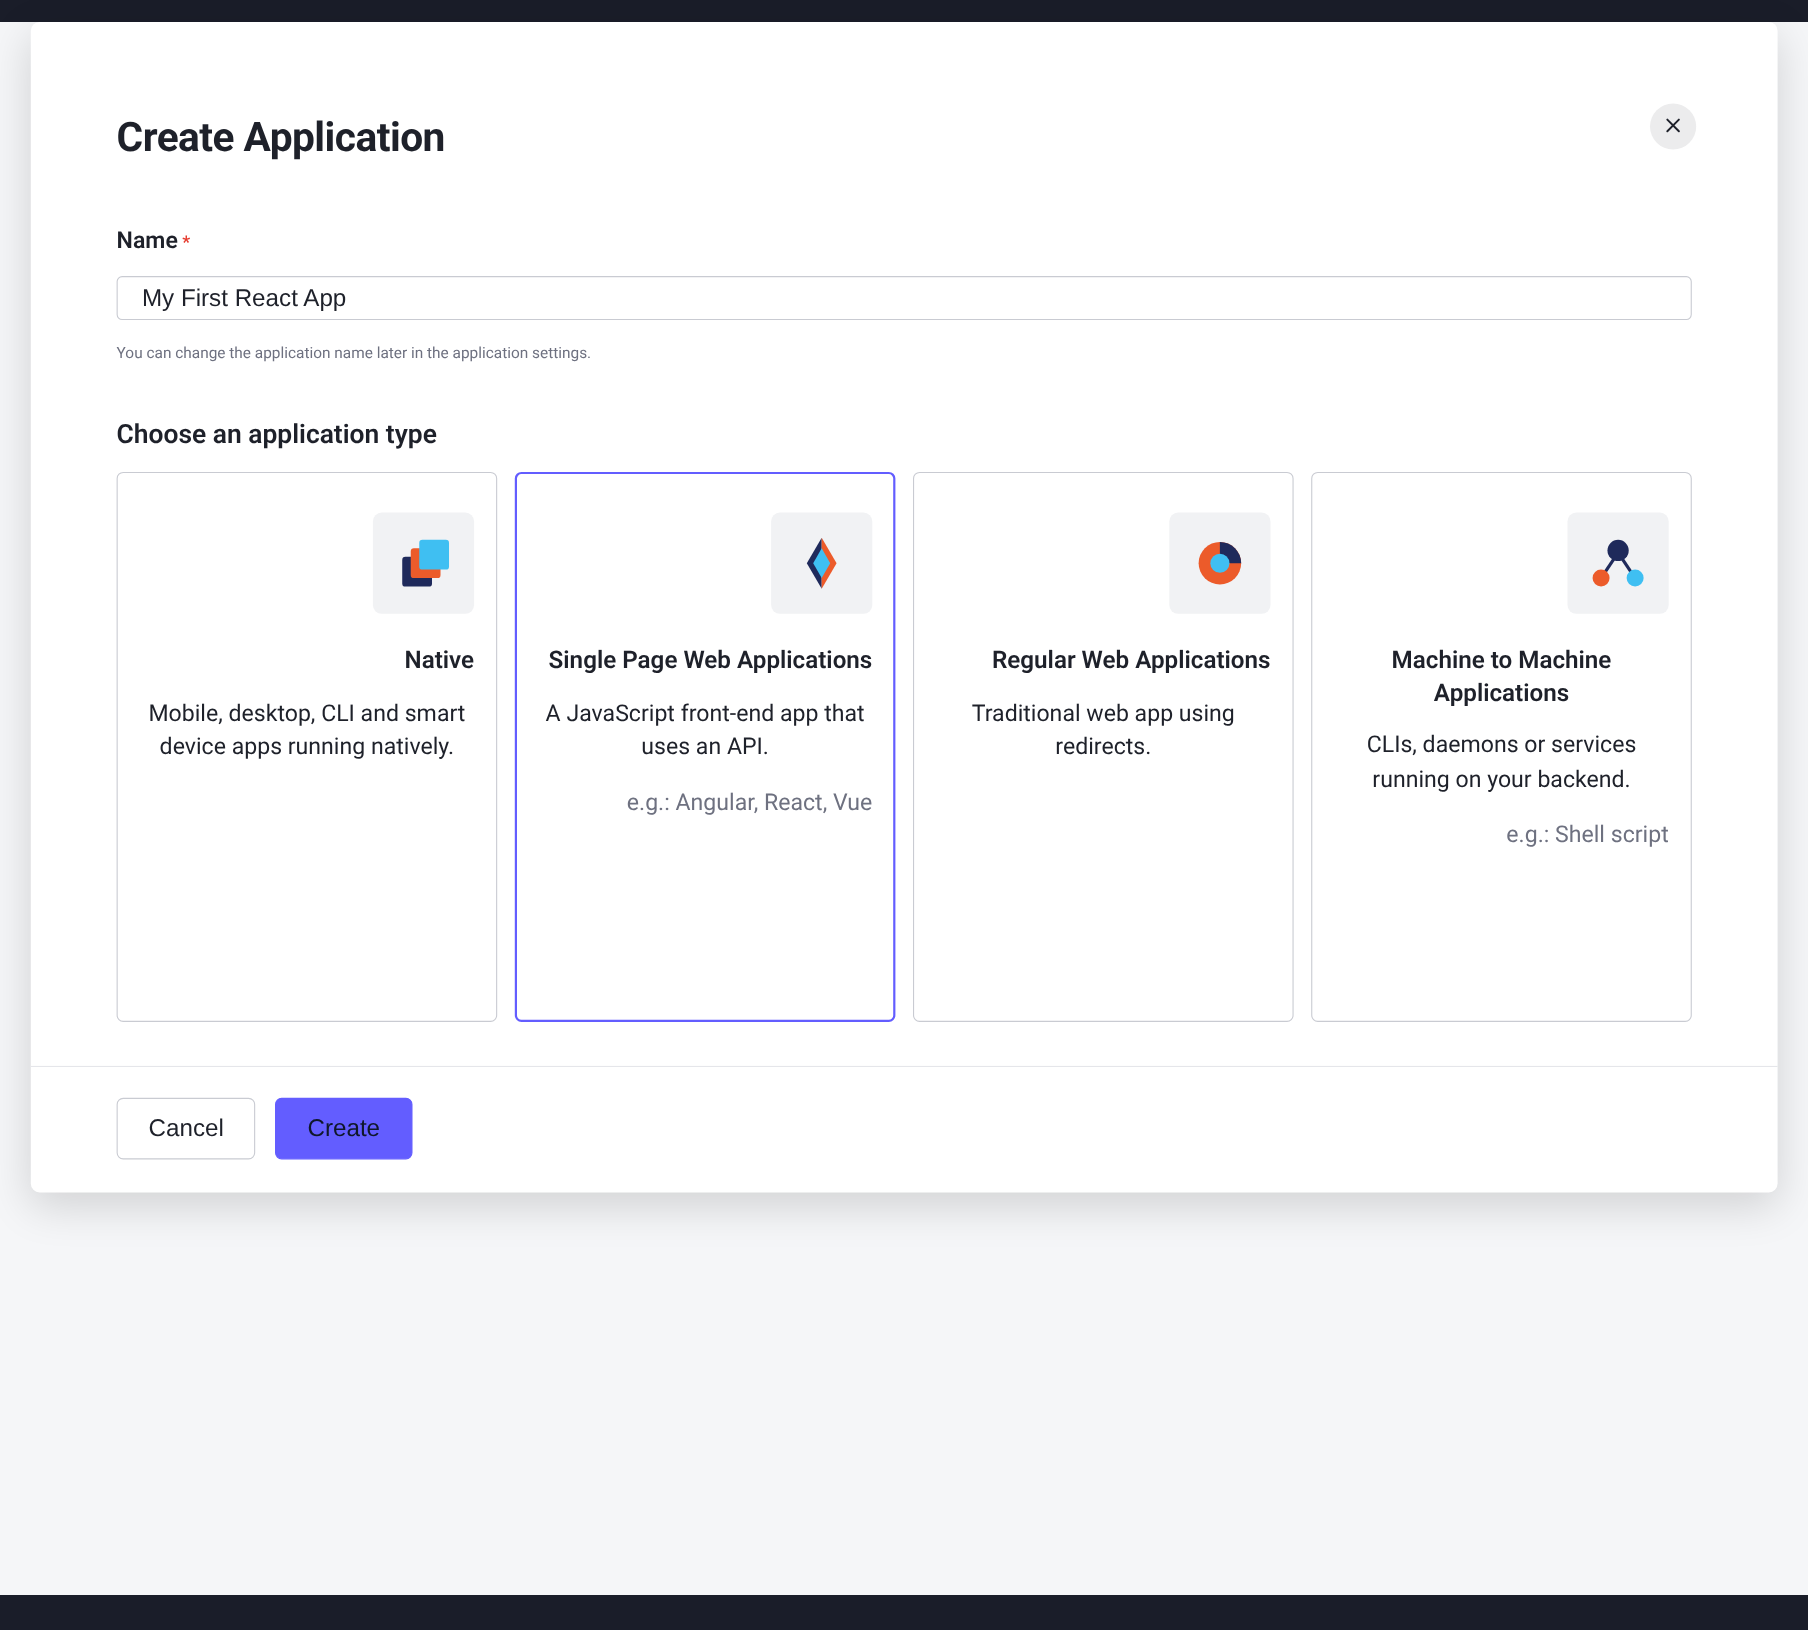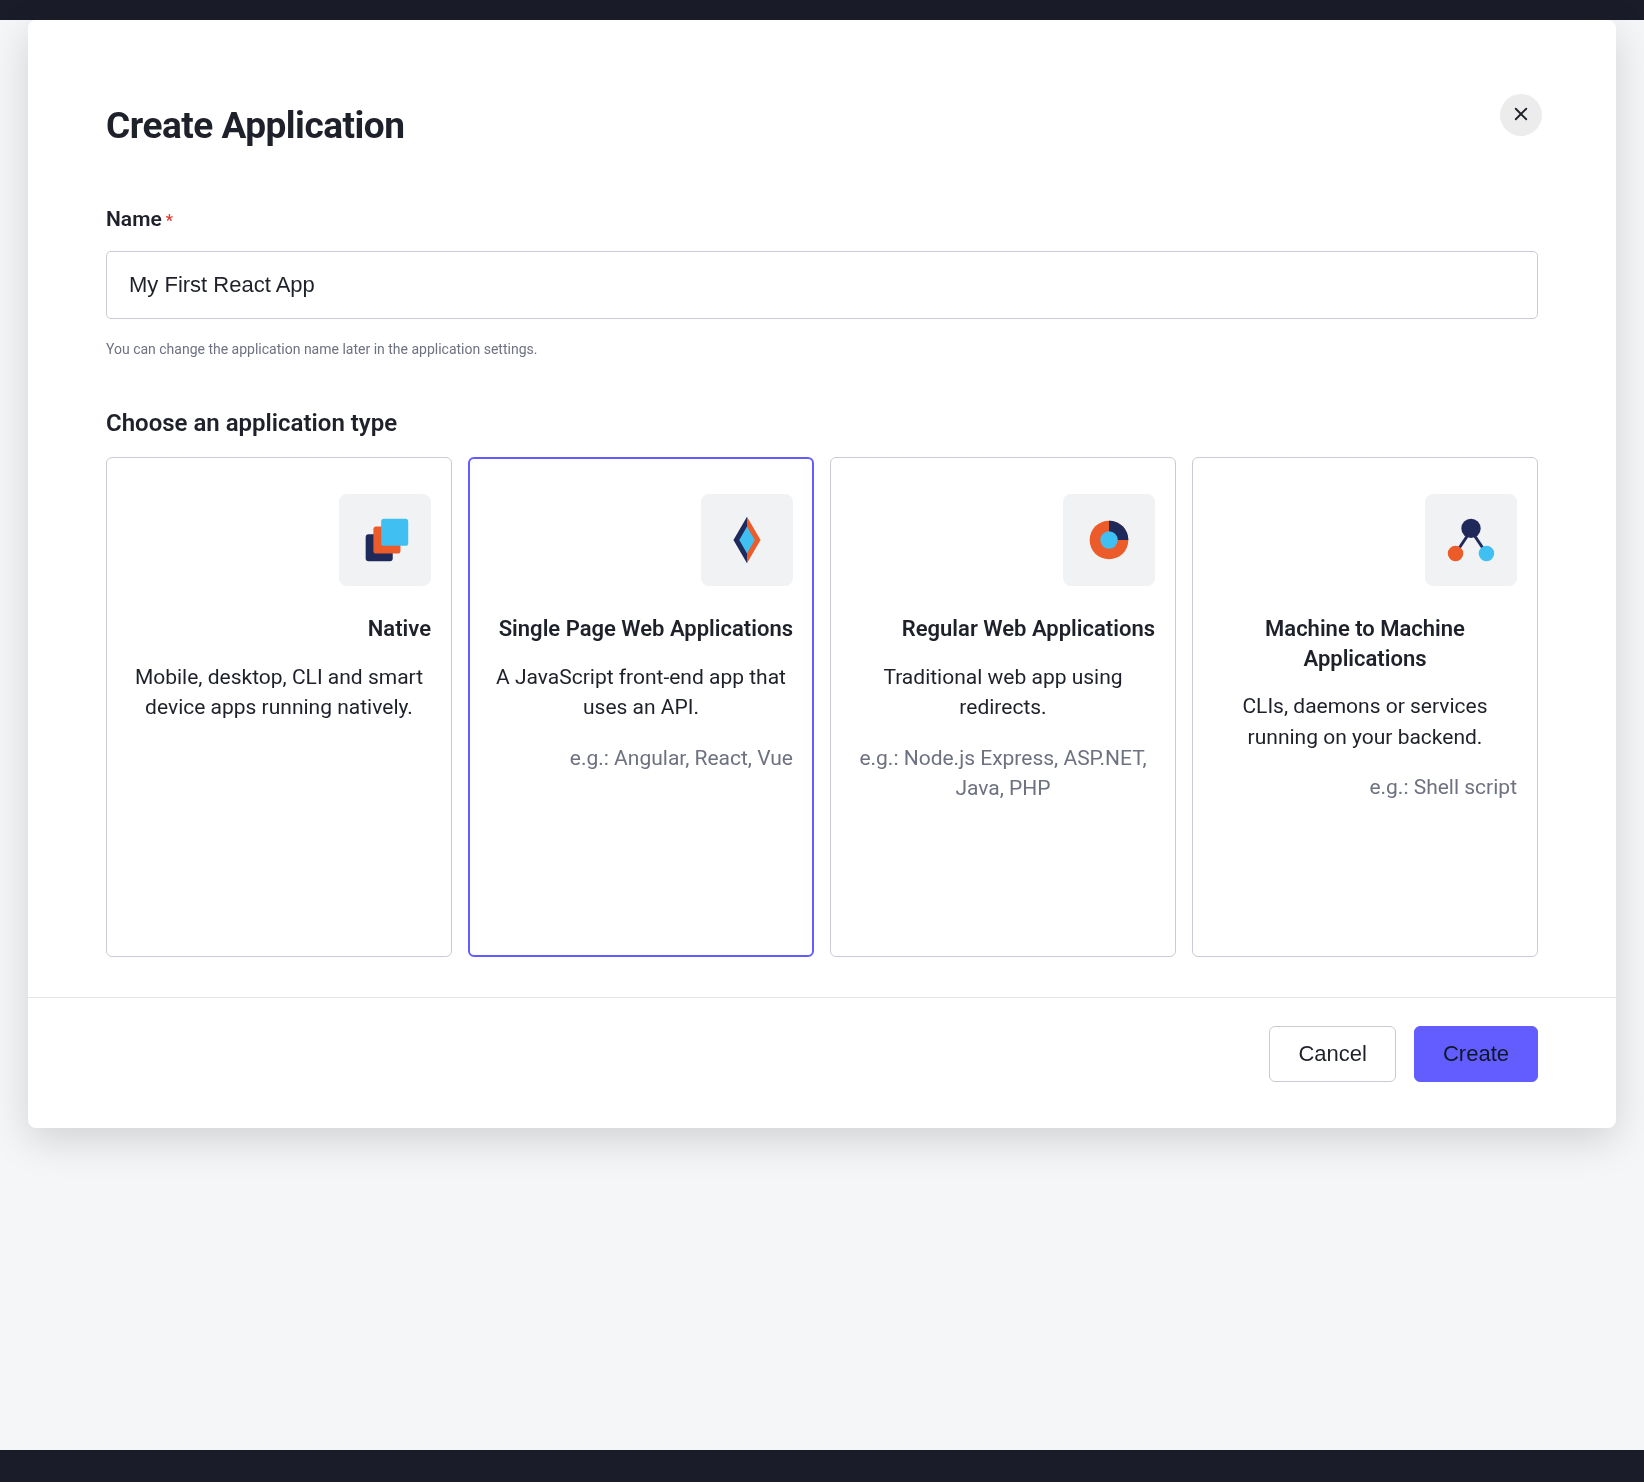--- a/index.html
+++ b/index.html
@@ -52,21 +52,21 @@
   .field-label {
     font-size: 21px;
     font-weight: 600;
     color: #1e212a;
     display: inline-block;
   }
   .req { color: #e63b2e; margin-left: 4px; font-weight: 600; }
   .text-input {
     width: 100%;
     margin-top: 20px;
-    height: 68px;
+    height: 40px;
     padding: 0 22px;
     font-size: 22px;
     color: #1e212a;
     border: 1px solid #c9cbd2;
     border-radius: 5px;
     outline: none;
   }
   .hint {
     margin-top: 22px;
     font-size: 14px;
@@ -126,23 +126,23 @@
   }
   .type-eg {
     margin-top: 20px;
     font-size: 21px;
     color: #6e7180;
     line-height: 1.45;
   }
 
   .footer {
     border-top: 1px solid #e5e6ea;
-    padding: 28px 78px 46px 78px;
-    display: flex;
-    justify-content: flex-end;
+    padding: 28px 78px 30px 78px;
+    display: flex;
+    justify-content: flex-start;
     gap: 18px;
   }
   .btn {
     height: 56px;
     padding: 0 28px;
     border-radius: 6px;
     font-size: 22px;
     font-weight: 500;
     cursor: pointer;
     display: inline-flex;
@@ -218,21 +218,20 @@
         <div class="type-card">
           <div class="icon-box">
             <svg viewBox="0 0 60 60">
               <circle cx="30" cy="30" r="20" fill="#ec5b2a"></circle>
               <path d="M30 10 A20 20 0 0 1 50 30 L30 30 Z" fill="#1f2a5b"></path>
               <circle cx="30" cy="30" r="9" fill="#3fbff2"></circle>
             </svg>
           </div>
           <div class="type-title">Regular Web Applications</div>
           <div class="type-desc">Traditional web app using redirects.</div>
-          <div class="type-eg">e.g.: Node.js Express, ASP.NET, Java, PHP</div>
         </div>
 
         <div class="type-card">
           <div class="icon-box">
             <svg viewBox="0 0 60 60">
               <line x1="30" y1="20" x2="14" y2="44" stroke="#1f2a5b" stroke-width="3"></line>
               <line x1="30" y1="20" x2="46" y2="44" stroke="#1f2a5b" stroke-width="3"></line>
               <circle cx="30" cy="18" r="10" fill="#1f2a5b"></circle>
               <circle cx="14" cy="44" r="8" fill="#ec5b2a"></circle>
               <circle cx="46" cy="44" r="8" fill="#3fbff2"></circle>

